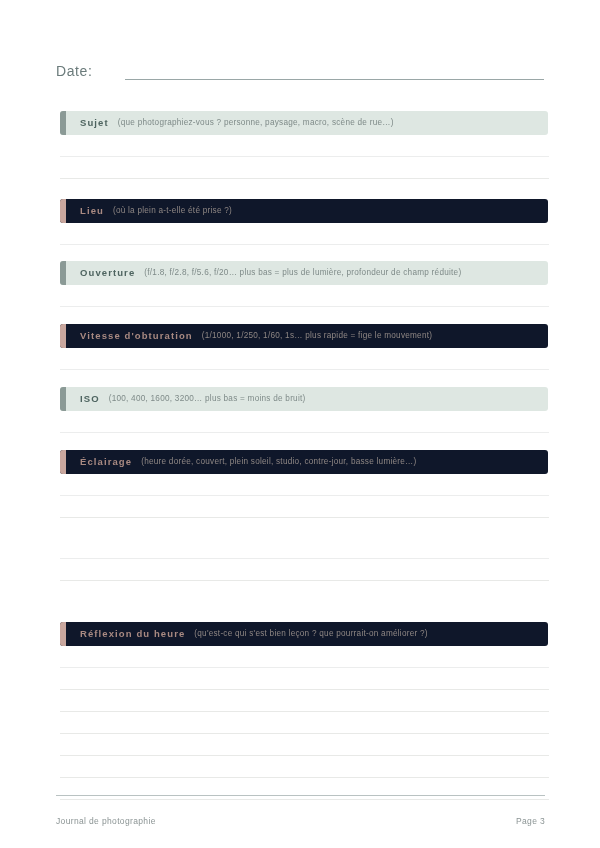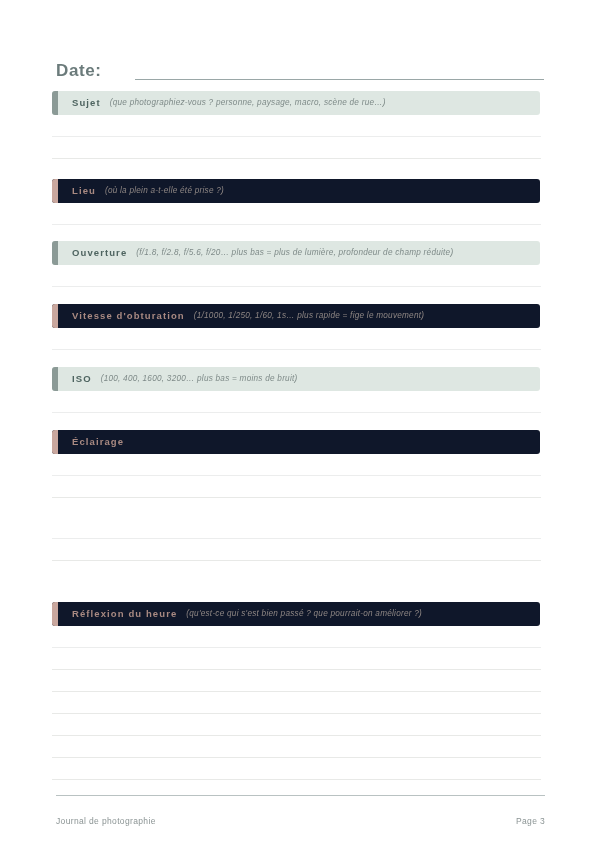--- a/index.html
+++ b/index.html
@@ -27,40 +27,41 @@
   .date-row {
     position: absolute;
     left: 56px;
     top: 58px;
     width: 488px;
     height: 22px;
     display: flex;
     align-items: flex-end;
   }
   .date-label {
-    font-size: 17px;
-    font-weight: bold;
+    font-size: 14px;
+    font-weight: normal;
     letter-spacing: 0.6px;
     color: #6b7b7b;
     line-height: 14px;
     padding-bottom: 2px;
     white-space: nowrap;
   }
   .date-line {
     flex: 1;
     margin-left: 33px;
     border-bottom: 1px solid #9aa7a7;
     height: 15px;
   }
 
   
   .section {
     position: absolute;
-    left: 52px;
+    left: 60px;
     width: 488px;
+    margin-top: 20px;
   }
 
   .band {
     position: relative;
     height: 24px;
     border-radius: 3px;
     display: flex;
     align-items: center;
     box-sizing: border-box;
     padding-left: 20px;
@@ -85,21 +86,20 @@
     font-size: 9.5px;
     font-weight: bold;
     letter-spacing: 1.1px;
     line-height: 12px;
   }
   .band.green .band-title { color: #4e6460; }
   .band.pink  .band-title { color: #a98a82; }
 
   .band-hint {
     font-size: 8.2px;
-    font-style: italic;
     letter-spacing: 0.25px;
     line-height: 12px;
     margin-left: 9px;
     color: #7e8a88;
   }
   .band.pink .band-hint { color: #8f8784; }
 
   
   .lines { margin-top: 0; }
   .wline {
@@ -187,37 +187,38 @@
           <span class="band-hint">(100, 400, 1600, 3200… plus bas = moins de bruit)</span>
         </div>
         <div class="lines">
           <div class="wline first"></div>
         </div>
       </div>
       <div class="section" style="top: 430px;">
         <div class="band pink">
           <span class="accent pink"></span>
           <span class="band-title">Éclairage</span>
+          <span class="band-hint">(heure dorée, couvert, plein soleil, studio, contre-jour, basse lumière…)</span>
         </div>
         <div class="lines">
           <div class="wline first"></div>
           <div class="wline"></div>
         </div>
       </div>
       <div class="section" style="top: 517px;">
         <div class="lines">
           <div class="wline first"></div>
           <div class="wline"></div>
         </div>
       </div>
       <div class="section" style="top: 602px;">
         <div class="band pink">
           <span class="accent pink"></span>
           <span class="band-title">Réflexion du heure</span>
-          <span class="band-hint">(qu'est-ce qui s'est bien passé ? que pourrait-on améliorer ?)</span>
+          <span class="band-hint">(qu'est-ce qui s'est bien leçon ? que pourrait-on améliorer ?)</span>
         </div>
         <div class="lines">
           <div class="wline first"></div>
           <div class="wline"></div>
           <div class="wline"></div>
           <div class="wline"></div>
           <div class="wline"></div>
           <div class="wline"></div>
           <div class="wline"></div>
         </div>

